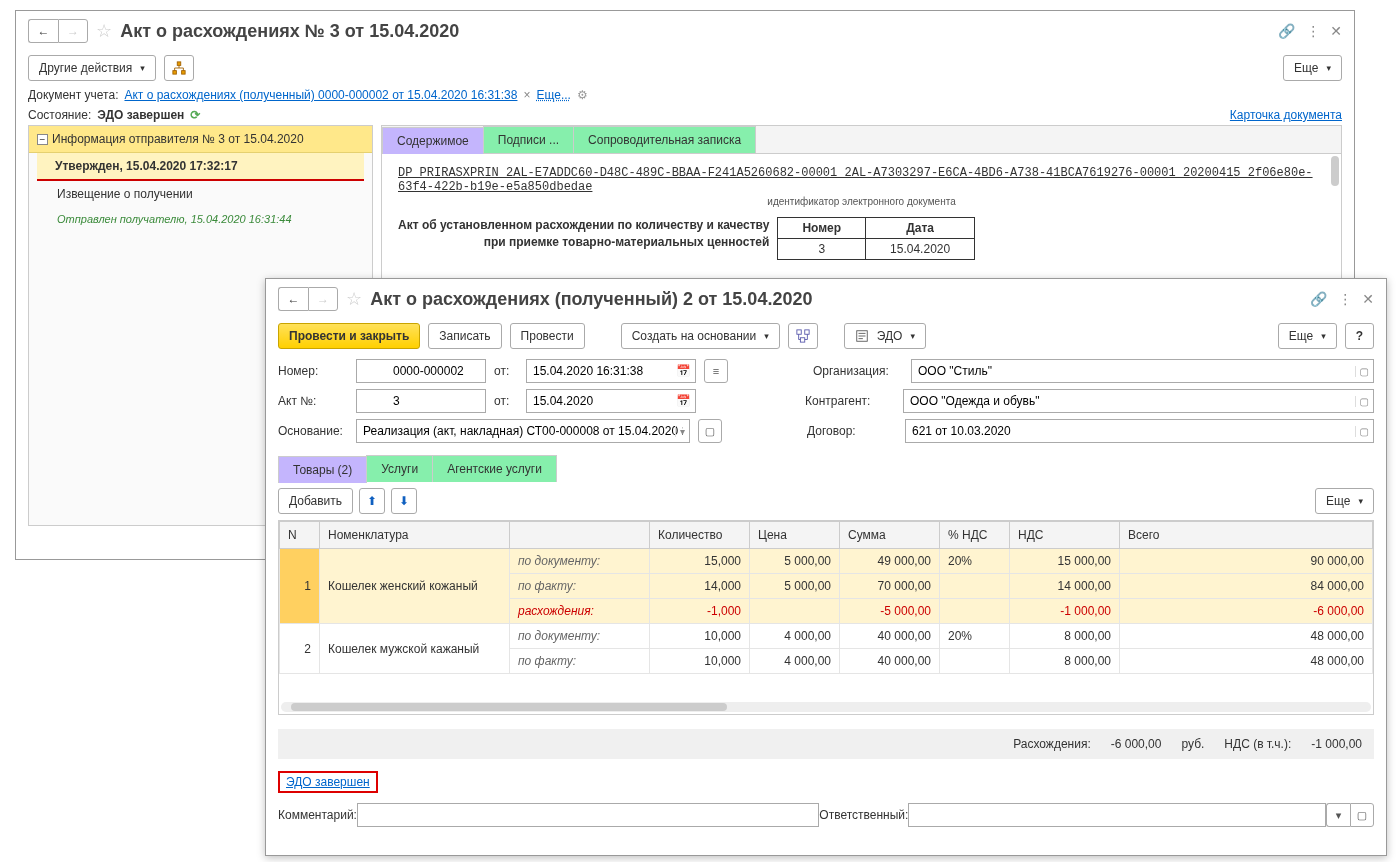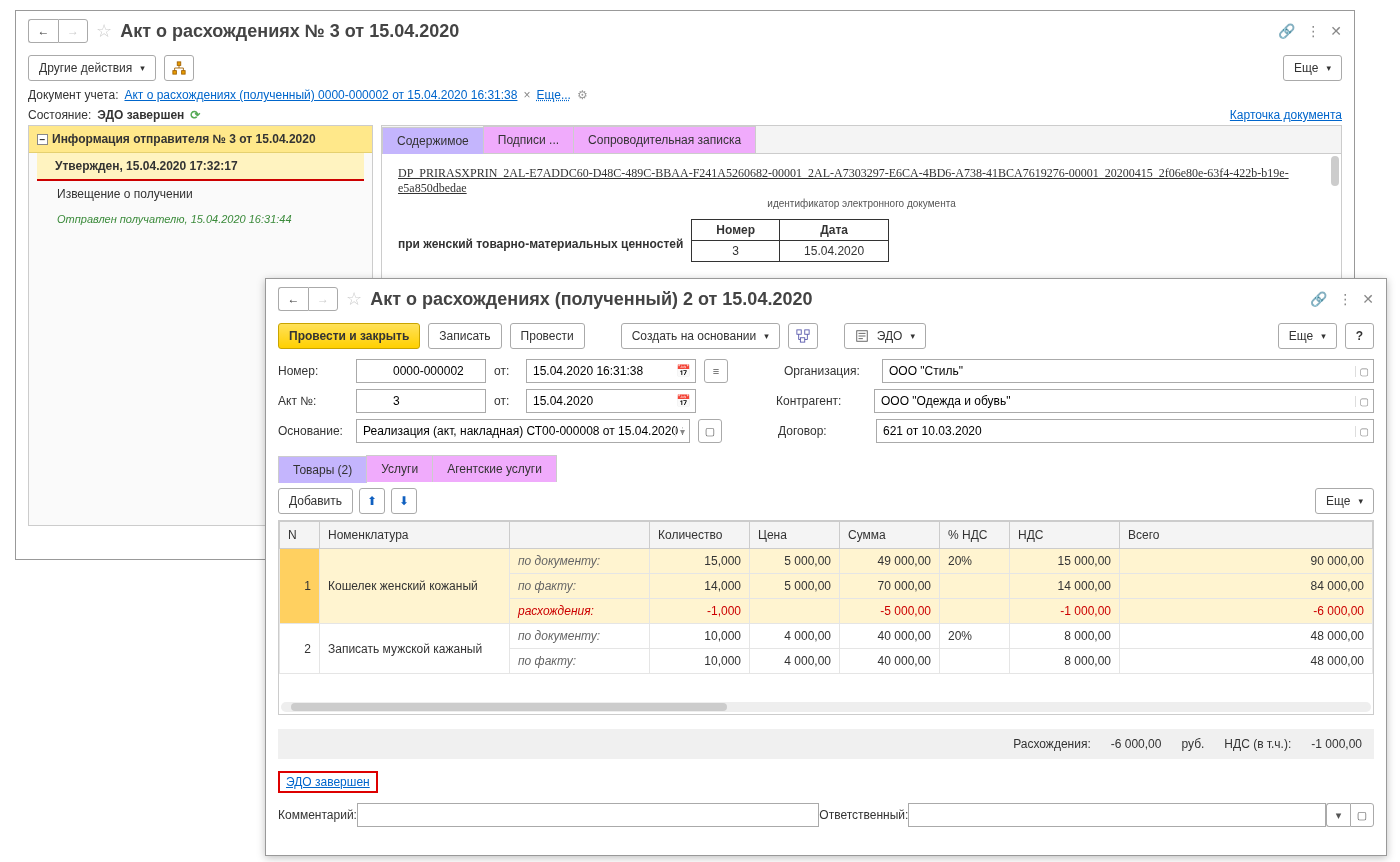--- a/index.html
+++ b/index.html
@@ -30,43 +30,43 @@
 .link { color: #0066cc; text-decoration: underline; cursor: pointer; }
 .link.dotted { text-decoration-style: dotted; }
 .info-row .x-close { color: #888; cursor: pointer; }
 .gear { color: #999; cursor: pointer; }
 .bold-text { font-weight: bold; }
 .refresh-icon { color: #5a5; cursor: pointer; font-weight: bold; }
 .right-float { margin-left: auto; }
 
 .w1-body { display: flex; padding: 0 12px 12px 12px; gap: 8px; height: calc(100% - 135px); }
 .left-panel { width: 345px; border: 1px solid #ccc; background: #fafafa; }
-.lp-header { background: #ffe88a; padding: 6px 8px; font-weight: bold; font-size: 12px; border-bottom: 1px solid #e5d070; }
+.lp-header { background: #ffe88a; padding: 6px 8px; font-weight: normal; font-size: 12px; border-bottom: 1px solid #e5d070; }
 .lp-sub { background: #fff3c0; padding: 6px 18px; font-size: 12px; font-weight: bold; border-bottom: 2px solid #c00; margin: 0 8px; }
 .lp-line { padding: 6px 18px 6px 28px; font-size: 12px; }
 .lp-sent { padding: 6px 18px 6px 28px; font-size: 11px; color: #3a8a3a; font-style: italic; }
 .lp-minus { display:inline-block; width:11px; height:11px; border:1px solid #888; text-align:center; line-height:9px; font-size:10px; margin-right:4px; background:#fff; }
 
 .right-panel { flex: 1; border: 1px solid #ccc; background: #fff; }
 .tabs { display: flex; background: #f4f4f4; border-bottom: 1px solid #ccc; }
-.tab { padding: 6px 14px; border: 1px solid #ccc; border-bottom: none; background: #f0abfc; margin-right:-1px; cursor: pointer; }
+.tab { padding: 6px 14px; border: 1px solid #ccc; border-bottom: none; background: #86efac; margin-right:-1px; cursor: pointer; }
 .tab.active { background: #c4b5fd; position: relative; top: 1px; }
 .doc-content { padding: 12px 16px; font-size: 12px; position: relative; }
-.doc-id1 { font-family: Liberation Serif, serif; text-decoration: underline; }
+.doc-id1 { font-family: Liberation Mono, monospace; text-decoration: underline; }
 .doc-id-caption { text-align: center; font-size: 10px; color: #555; margin-top: 2px; }
 .doc-act-row { display: flex; align-items: flex-start; margin-top: 10px; gap: 8px; }
 .doc-act-title { font-weight: bold; text-align: right; line-height: 1.4; }
 .doc-act-table { border-collapse: collapse; }
 .doc-act-table td, .doc-act-table th { border: 1px solid #333; padding: 3px 24px; text-align: center; font-size:12px;}
 .vscroll-stub { position: absolute; right: 2px; top: 2px; width: 8px; height: 30px; background: #ccc; border-radius: 4px; }
 
 .form-grid { padding: 6px 12px; }
 .fg-row { display: flex; align-items: center; gap: 8px; margin-bottom: 6px; }
 .fg-label { width: 70px; font-size: 12px; }
-.fg-label.w2 { width: 90px; }
+.fg-label.w2 { width: 90px; margin-left: 29px; }
 .fld { border: 1px solid #aaa; height: 24px; padding: 2px 6px; font-size: 12px; background: #fff; display: inline-flex; align-items: center; }
 .fld input { border: none; outline: none; width: 100%; font-size: 12px; background: transparent; }
 .fld.wd160 { width: 130px; padding-left: 36px; }
 .fld.wd200 { width: 170px; position: relative;}
 .fld.wd200 .cal { position: absolute; right: 4px; color: #888; font-size:12px; }
 .fld.wd400 { flex: 1; position: relative; }
 .fld .pop { position: absolute; right: 4px; color: #888; border-left:1px solid #ddd; padding-left:4px; font-size:10px;}
 .sq-btn { border:1px solid #aaa; width:24px; height:24px; display:inline-flex; align-items:center; justify-content:center; background:#fff; cursor:pointer; border-radius:3px; font-size:11px; color:#555;}
 
 .tabs2 { display: flex; padding: 0 12px; }
@@ -159,22 +159,22 @@
     <div class="tab active">Содержимое</div>
     <div class="tab">Подписи ...</div>
     <div class="tab">Сопроводительная записка</div>
    </div>
    <div class="doc-content">
     <div class="vscroll-stub"></div>
     <div class="doc-id1">DP_PRIRASXPRIN_2AL-E7ADDC60-D48C-489C-BBAA-F241A5260682-00001_2AL-A7303297-E6CA-4BD6-A738-41BCA7619276-00001_20200415_2f06e80e-63f4-422b-b19e-e5a850dbedae</div>
     <div class="doc-id-caption">идентификатор электронного документа</div>
     <div class="doc-act-row">
      <div class="doc-act-title">
-       <br>
-       <span>при женский товарно-материальных ценностей</span>
+       <span>Акт об установленном расхождении по количеству и качеству</span><br>
+       <span>при приемке товарно-материальных ценностей</span>
      </div>
      <table class="doc-act-table">
       <tbody>
                 <tr>
                   <th>Номер</th>
                   <th>Дата</th>
                 </tr>
       <tr>
                   <td>3</td>
                   <td>15.04.2020</td>
@@ -333,21 +333,21 @@
      <td class="td-italic td-red">расхождения:</td>
      <td class="num td-red">-1,000</td>
      <td></td>
      <td class="num td-red">-5 000,00</td>
      <td></td>
      <td class="num td-red">-1 000,00</td>
      <td class="num td-red">-6 000,00</td>
     </tr>
     <tr>
      <td class="num" rowspan="2">2</td>
-     <td rowspan="2">Записать мужской кажаный</td>
+     <td rowspan="2">Кошелек мужской кажаный</td>
      <td class="td-italic">по документу:</td>
      <td class="num">10,000</td>
      <td class="num">4 000,00</td>
      <td class="num">40 000,00</td>
      <td>20%</td>
      <td class="num">8 000,00</td>
      <td class="num">48 000,00</td>
     </tr>
     <tr>
      <td class="td-italic">по факту:</td>

